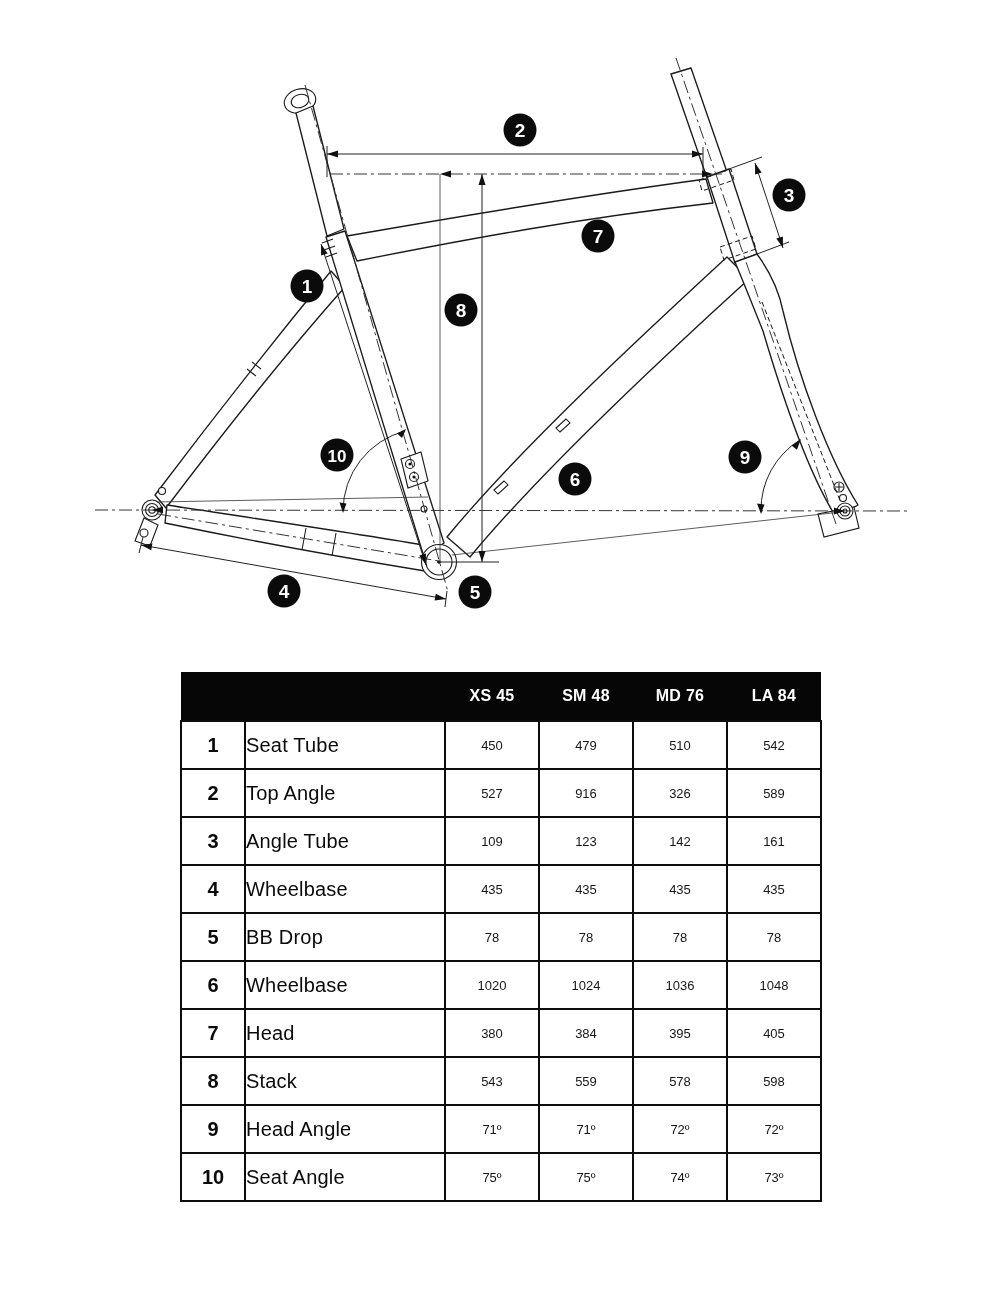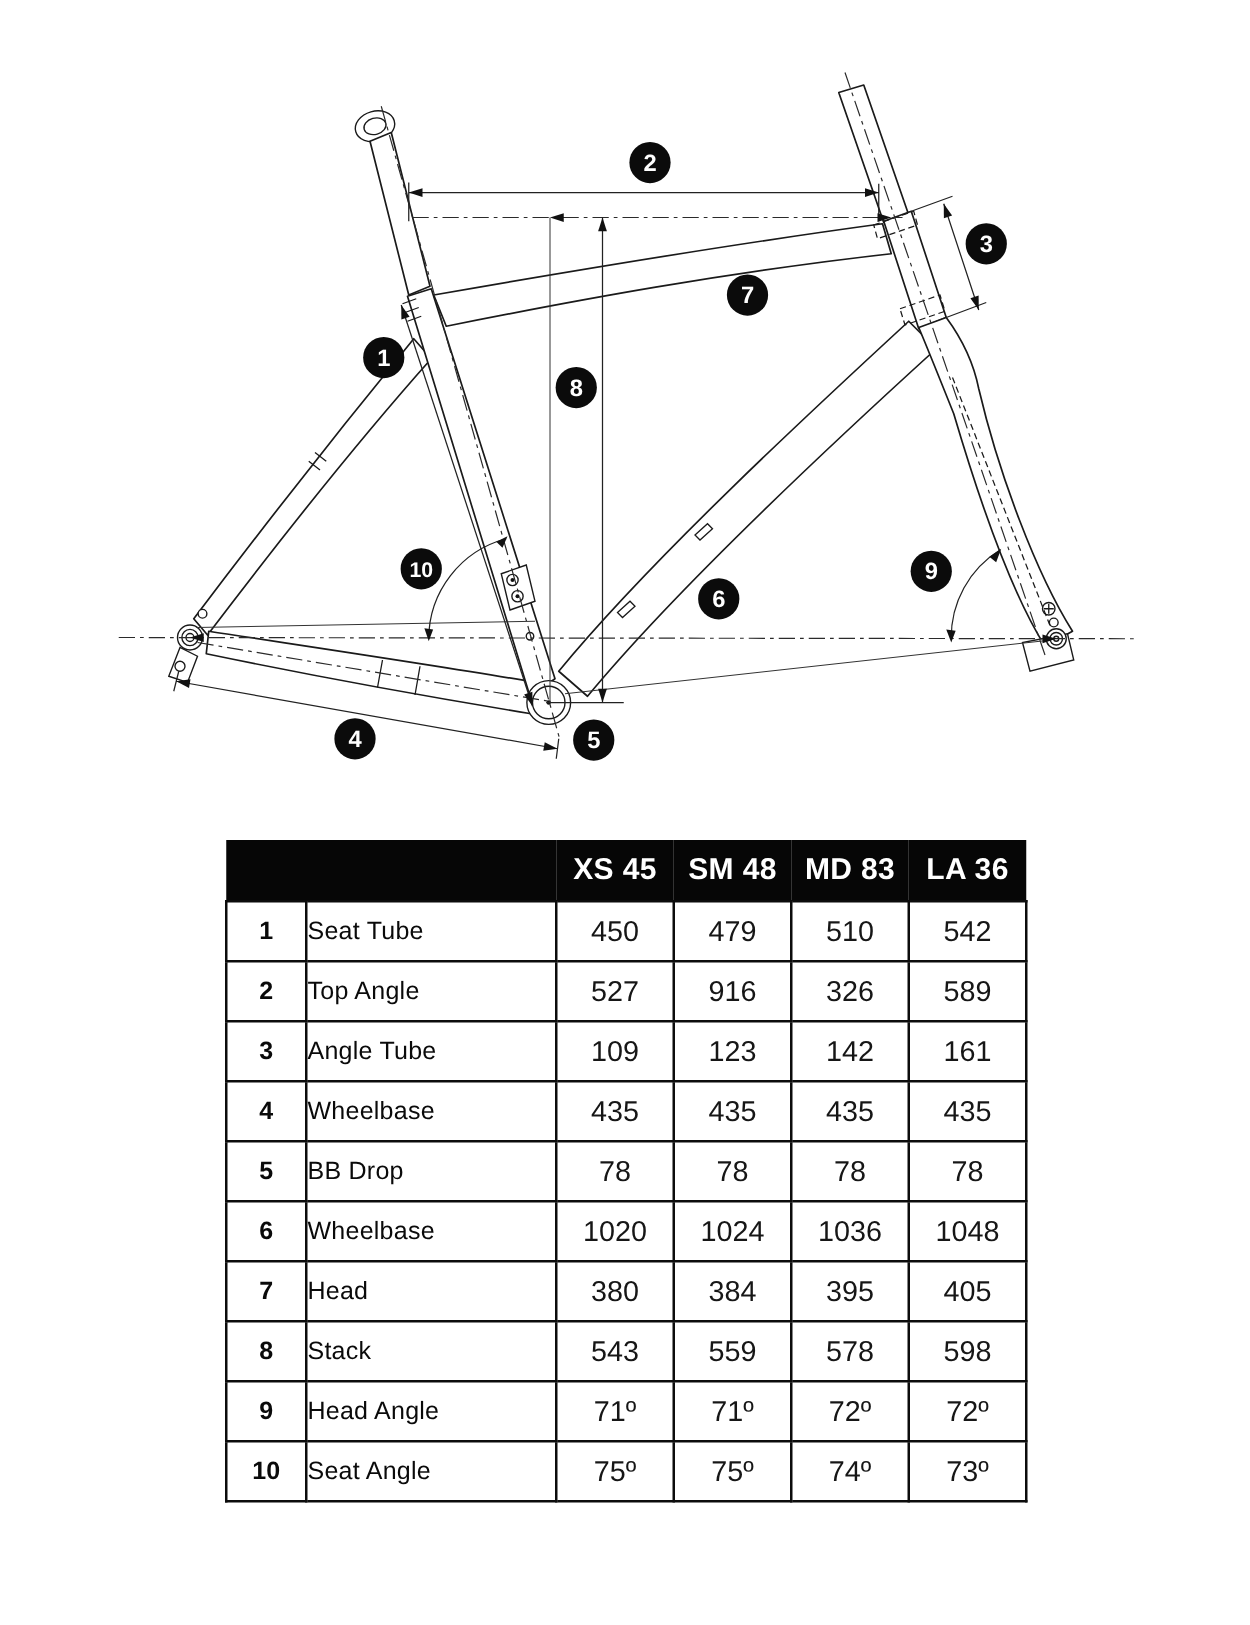--- a/index.html
+++ b/index.html
@@ -17,26 +17,26 @@
   .thin{fill:none;stroke:#333333;stroke-width:0.8;}
   .arr{fill:#111111;stroke:none;}
   .badge-circle{fill:#0b0b0b;}
   .badge-num{fill:#ffffff;font-family:"Liberation Sans",sans-serif;font-weight:bold;
              text-anchor:middle;}
 
   
   table.geo{position:absolute;left:180px;top:672px;width:640px;border-collapse:collapse;
             table-layout:fixed;}
   table.geo th,table.geo td{padding:0;vertical-align:middle;}
-  thead th{height:48px;background:#060606;color:#ffffff;font-size:24px;font-weight:bold;
+  thead th{height:48px;background:#060606;color:#ffffff;font-size:16px;font-weight:bold;
            text-align:center;border:0;letter-spacing:0.3px;}
   tbody td{height:46px;border:2px solid #0c0c0c;font-size:20px;}
   td.rownum{text-align:center;font-weight:bold;}
   td.rowlabel{text-align:left;padding-left:14px;font-weight:normal;letter-spacing:0.2px;}
-  td.rowval{text-align:center;font-weight:normal;font-size:23px;color:#161616;}
+  td.rowval{text-align:center;font-weight:normal;font-size:13px;color:#161616;}
 </style>
 </head>
 <body>
 
 <div class="page">
 
   <svg class="diagram" width="1000" height="660" viewBox="0 0 1000 660">
 
     <g>
 
@@ -193,22 +193,22 @@
       <col style="width:94px">
         <col style="width:94px">
         <col style="width:94px">
         <col style="width:94px">
     </colgroup>
     <thead>
       <tr id="size-header-row">
         <th colspan="2"></th>
       <th>XS 45</th>
           <th>SM 48</th>
-          <th>MD 83</th>
-          <th>LA 36</th>
+          <th>MD 76</th>
+          <th>LA 84</th>
         </tr>
     </thead>
     <tbody id="geo-body">
         <tr>
           <td class="rownum">1</td>
           <td class="rowlabel">Seat Tube</td>
           <td class="rowval">450</td>
           <td class="rowval">479</td>
           <td class="rowval">510</td>
           <td class="rowval">542</td>

